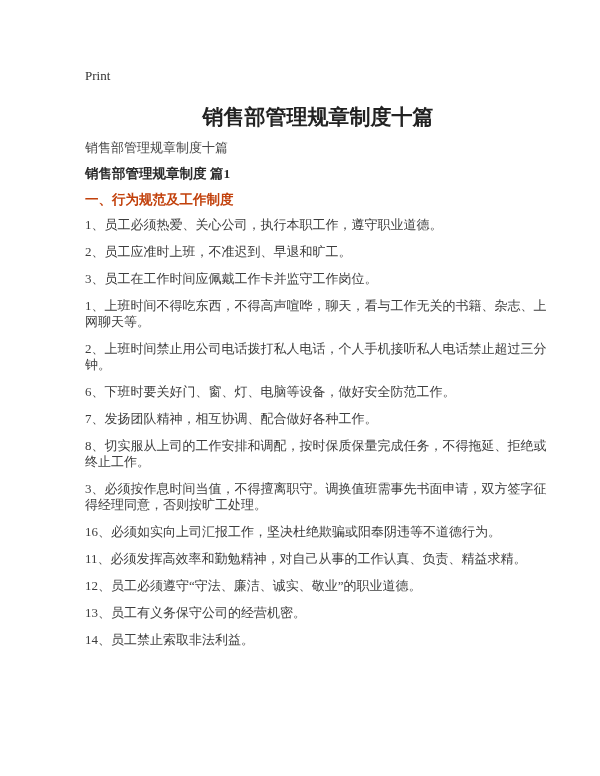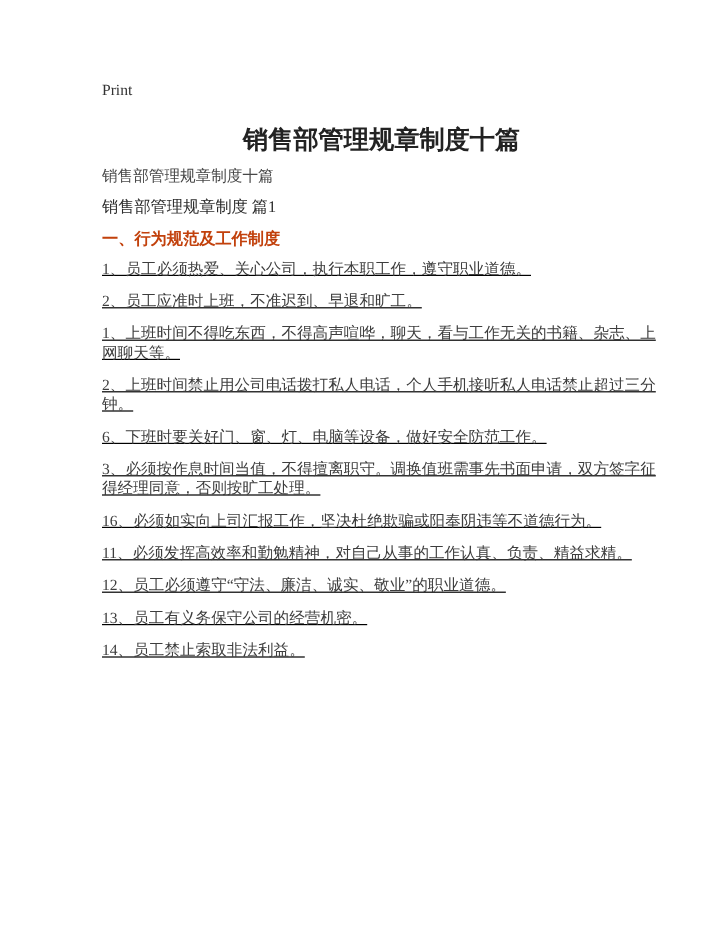--- a/index.html
+++ b/index.html
@@ -40,36 +40,35 @@
   }
   .doc-subtitle {
     font-size: 13px;
     font-weight: normal;
     color: #474747;
     line-height: 16px;
     margin: 0 0 9px 0;
   }
   .part-heading {
     font-size: 13.5px;
-    font-weight: normal;
+    font-weight: bold;
     color: #2b2b2b;
     line-height: 17px;
     margin: 0 0 9px 0;
   }
   .section-heading {
     font-size: 13.5px;
     font-weight: bold;
     color: #c2410c;
     line-height: 17px;
     margin: 0 0 9px 0;
   }
   .rules-list {
     margin: 0;
     padding: 0;
-    text-decoration: underline;
   }
   .rule {
     font-size: 13px;
     color: #3d3d3d;
     line-height: 16px;
     margin: 0 0 11px 0;
     white-space: pre-line;
   }
 </style>
 </head>
@@ -86,30 +85,34 @@
   <h2 class="part-heading">销售部管理规章制度 篇1</h2>
 
   <h3 class="section-heading">一、行为规范及工作制度</h3>
 
   <div class="rules-list">
 
       <p class="rule">1、员工必须热爱、关心公司，执行本职工作，遵守职业道德。</p>
 
       <p class="rule">2、员工应准时上班，不准迟到、早退和旷工。</p>
 
+      <p class="rule">3、员工在工作时间应佩戴工作卡并监守工作岗位。</p>
 
       <p class="rule">1、上班时间不得吃东西，不得高声喧哗，聊天，看与工作无关的书籍、杂志、上
 网聊天等。</p>
 
       <p class="rule">2、上班时间禁止用公司电话拨打私人电话，个人手机接听私人电话禁止超过三分
 钟。</p>
 
       <p class="rule">6、下班时要关好门、窗、灯、电脑等设备，做好安全防范工作。</p>
 
+      <p class="rule">7、发扬团队精神，相互协调、配合做好各种工作。</p>
 
+      <p class="rule">8、切实服从上司的工作安排和调配，按时保质保量完成任务，不得拖延、拒绝或
+终止工作。</p>
 
       <p class="rule">3、必须按作息时间当值，不得擅离职守。调换值班需事先书面申请，双方签字征
 得经理同意，否则按旷工处理。</p>
 
       <p class="rule">16、必须如实向上司汇报工作，坚决杜绝欺骗或阳奉阴违等不道德行为。</p>
 
       <p class="rule">11、必须发挥高效率和勤勉精神，对自己从事的工作认真、负责、精益求精。</p>
 
       <p class="rule">12、员工必须遵守“守法、廉洁、诚实、敬业”的职业道德。</p>
 

